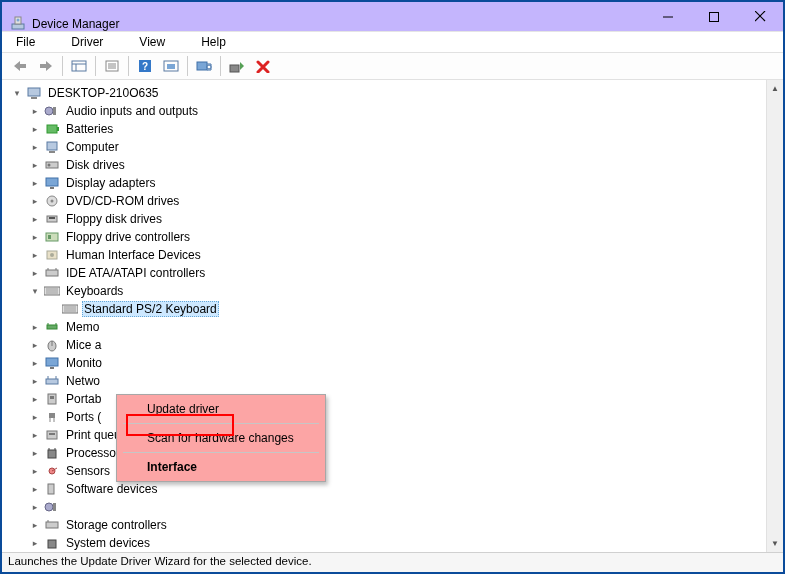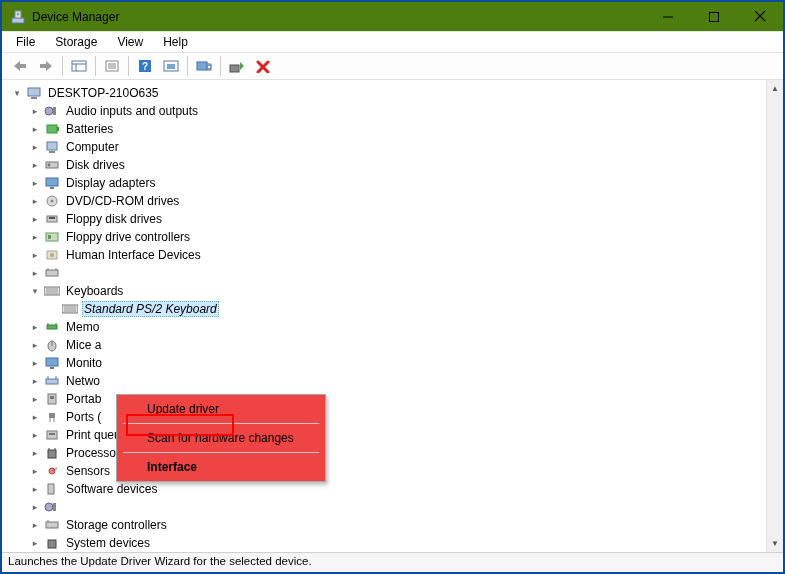--- a/index.html
+++ b/index.html
@@ -11,41 +11,41 @@
     width: 785px;
     height: 574px;
     border: 2px solid #0a4b9a;
     display: flex;
     flex-direction: column;
     position: relative;
   }
   .titlebar {
     height: 30px;
     display: flex;
-    align-items: center;
+    align-items: flex-end;
     padding: 0 0 0 8px;
-    background: #4d7c0f;
+    background: #c4b5fd;
     border-bottom: 1px solid #e5e5e5;
   }
   .titlebar .title-icon { width: 16px; height: 16px; margin-right: 6px; }
   .titlebar .title-text { flex: 1; font-size: 12px; }
   .win-controls { display: flex; height: 100%; }
   .win-btn {
     width: 46px; height: 100%;
     display: flex; align-items: center; justify-content: center;
     font-family: "Segoe UI Symbol", sans-serif;
     font-size: 10px;
   }
   .win-btn.close { font-size: 12px; }
   .menubar {
     height: 20px;
     display: flex;
     align-items: center;
     padding: 0 6px;
-    gap: 4px;
+    gap: 20px;
   }
   .menu-item { padding: 1px 8px; }
   .toolbar {
     height: 28px;
     display: flex;
     align-items: center;
     padding: 2px 6px;
     gap: 2px;
     border-top: 1px solid #e1e1e1;
     border-bottom: 1px solid #e1e1e1;
@@ -73,21 +73,21 @@
   }
   .tree-row {
     display: flex;
     align-items: center;
     height: 18px;
     white-space: nowrap;
     padding-left: 4px;
   }
   .indent-0 { padding-left: 8px; }
   .indent-1 { padding-left: 26px; }
-  .indent-2 { padding-left: 60px; font-style: italic; }
+  .indent-2 { padding-left: 60px; }
   .expander {
     width: 14px; height: 14px;
     display: inline-flex; align-items: center; justify-content: center;
     font-size: 9px; color: #666;
     margin-right: 2px;
     font-family: "Segoe UI Symbol", sans-serif;
   }
   .node-icon {
     width: 16px; height: 16px;
     display: inline-flex; align-items: center; justify-content: center;
@@ -108,21 +108,21 @@
     border-top: 1px solid #d0d0d0;
     padding: 2px 6px;
     font-size: 11.5px;
     background: #f6f6f6;
   }
   .context-menu {
     position: absolute;
     left: 114px;
     top: 314px;
     width: 210px;
-    background: #ef4444;
+    background: #fca5a5;
     border: 1px solid #a7a7a7;
     box-shadow: 2px 3px 4px rgba(0,0,0,0.25);
     padding: 3px 2px;
     z-index: 10;
   }
   .ctx-item {
     padding: 4px 12px 4px 28px;
     font-size: 12px;
   }
   .ctx-sep { height:1px; background:#c6c6c6; margin: 3px 4px; }
@@ -167,21 +167,21 @@
       <svg width="11" height="11">
           <line x1="0" y1="0" x2="10" y2="10" stroke="#000" stroke-width="1.2"></line>
           <line x1="10" y1="0" x2="0" y2="10" stroke="#000" stroke-width="1.2"></line>
         </svg>
     </div>
   </div>
 </div>
 
 <div class="menubar">
   <span class="menu-item">File</span>
-  <span class="menu-item">Storage</span>
+  <span class="menu-item">Driver</span>
   <span class="menu-item">View</span>
   <span class="menu-item">Help</span>
 </div>
 
 <div class="toolbar">
   <div class="tool-btn">
     <svg width="16" height="14" viewBox="0 0 16 14">
         <path d="M8 2 L2 7 L8 12 Z M8 5 H14 V9 H8 Z" fill="#9a9a9a"></path>
       </svg>
   </div>
@@ -349,20 +349,21 @@
         </div>
         <div class="tree-row indent-1">
           <span class="expander">▸</span>
           <span class="node-icon">
             <svg width="16" height="14">
               <rect x="2" y="4" width="12" height="6" fill="#ccc" stroke="#777"></rect>
               <line x1="4" y1="2" x2="4" y2="4" stroke="#777"></line>
               <line x1="12" y1="2" x2="12" y2="4" stroke="#777"></line>
             </svg>
           </span>
+          <span class="node-label">IDE ATA/ATAPI controllers</span>
         </div>
       </div>
 
     <div class="tree-row indent-1">
       <span class="expander">▾</span>
       <span class="node-icon">
         <svg width="16" height="12">
             <rect x="0" y="2" width="16" height="8" fill="#e0e0e0" stroke="#777"></rect>
             <line x1="2" y1="4" x2="14" y2="4" stroke="#999"></line>
             <line x1="2" y1="6" x2="14" y2="6" stroke="#999"></line>

